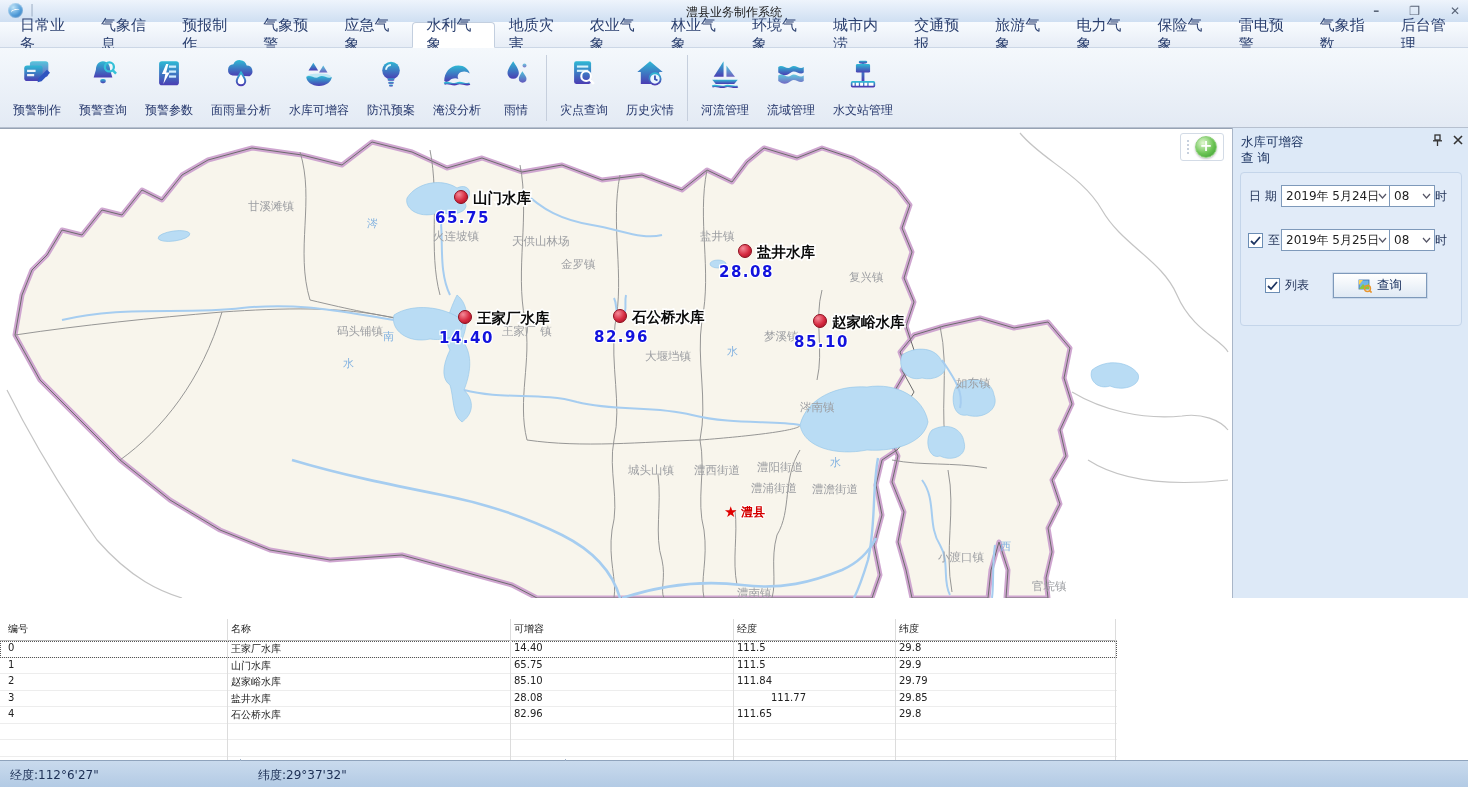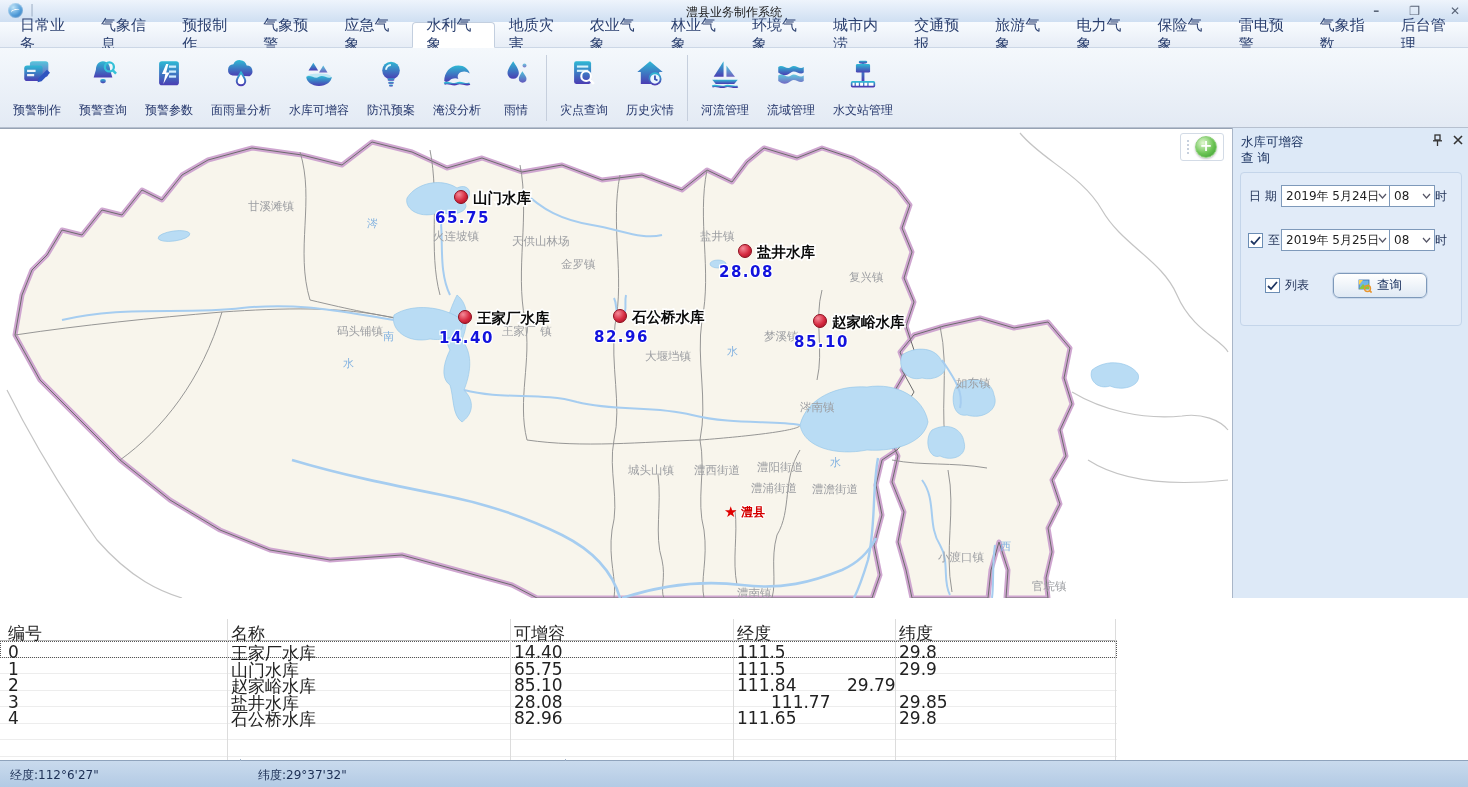--- a/index.html
+++ b/index.html
@@ -48,30 +48,30 @@
   .panel-title{position:absolute;left:8px;top:6px;color:#1d3461;line-height:1.3;font-size:12.5px;}
   .panel-icons{position:absolute;right:6px;top:6px;display:flex;gap:10px;color:#222;}
   .groupbox{position:absolute;left:7px;top:44px;width:220px;height:152px;border:1px solid #c4d5ea;
     border-radius:4px;background:rgba(255,255,255,.12);}
   .prow{position:absolute;height:22px;display:flex;align-items:center;}
   .combo{height:20px;background:#fff;border:1px solid #7e99ba;display:flex;align-items:center;
     font-size:12px;color:#222;padding-left:4px;position:relative;}
   .combo .chev{position:absolute;right:3px;top:6px;}
   .cbx{width:13px;height:13px;background:#fff;border:1px solid #6b8db4;display:inline-block;position:relative;}
   .cbx svg{position:absolute;left:0;top:0;}
-  .qbtn{width:92px;height:23px;border:1px solid #7e99ba;border-radius:6px;outline:1px solid #c9d8ea;
+  .qbtn{width:92px;height:23px;border:1px solid #7e99ba;border-radius:0;outline:1px solid #c9d8ea;
     background:linear-gradient(#ffffff,#dfe9f4);display:flex;align-items:center;justify-content:center;
     gap:5px;color:#1d3461;font-size:12.5px;cursor:default;}
   
   .output{position:absolute;left:0;top:598px;width:1468px;height:162px;background:#fff;}
   .out-head{height:19px;background:linear-gradient(#c3d8ee,#9cbfe0);border-top:1px solid #8fa7c4;
     border-bottom:1px solid #8fa7c4;position:relative;display:flex;align-items:center;padding:0 8px;
     color:#14264d;font-weight:bold;font-size:12px;}
   .out-icons{position:absolute;right:8px;top:2px;display:flex;gap:12px;}
-  .tbl{position:absolute;left:0;top:21px;width:1117px;bottom:0;font-size:17px;color:#222;}
+  .tbl{position:absolute;left:0;top:21px;width:1117px;bottom:0;font-size:10px;color:#222;}
   .tbl-head{position:relative;height:21px;border-bottom:1px solid #b9b9b9;}
   .tbl-head span{position:absolute;top:3px;}
   .vline{position:absolute;top:0;bottom:0;width:1px;background:#dcdcdc;}
   .trow{position:relative;height:15.5px;border-bottom:1px solid #ededed;}
   .trow span{position:absolute;top:1px;}
   .trow.sel{outline:1px dotted #555;outline-offset:-1px;}
   
   .statusbar{position:absolute;left:0;top:760px;width:1468px;height:27px;
     background:linear-gradient(#c9daed,#b2cae4);border-top:1px solid #8fa3bc;}
   .statusbar span{position:absolute;top:6px;color:#1c2f55;}
@@ -485,21 +485,21 @@
         <span style="left: 231px;">山门水库</span>
         <span style="left: 514px;">65.75</span>
         <span style="left: 737px;">111.5</span>
         <span style="left: 899px;">29.9</span>
       </div>
       <div class="trow">
         <span style="left: 8px;">2</span>
         <span style="left: 231px;">赵家峪水库</span>
         <span style="left: 514px;">85.10</span>
         <span style="left: 737px;">111.84</span>
-        <span style="left: 847px;">29.79</span>
+        <span style="left: 899px;">29.79</span>
       </div>
       <div class="trow">
         <span style="left: 8px;">3</span>
         <span style="left: 231px;">盐井水库</span>
         <span style="left: 514px;">28.08</span>
         <span style="left: 737px; margin-left: 34px;">111.77</span>
         <span style="left: 899px;">29.85</span>
       </div>
       <div class="trow">
         <span style="left: 8px;">4</span>

